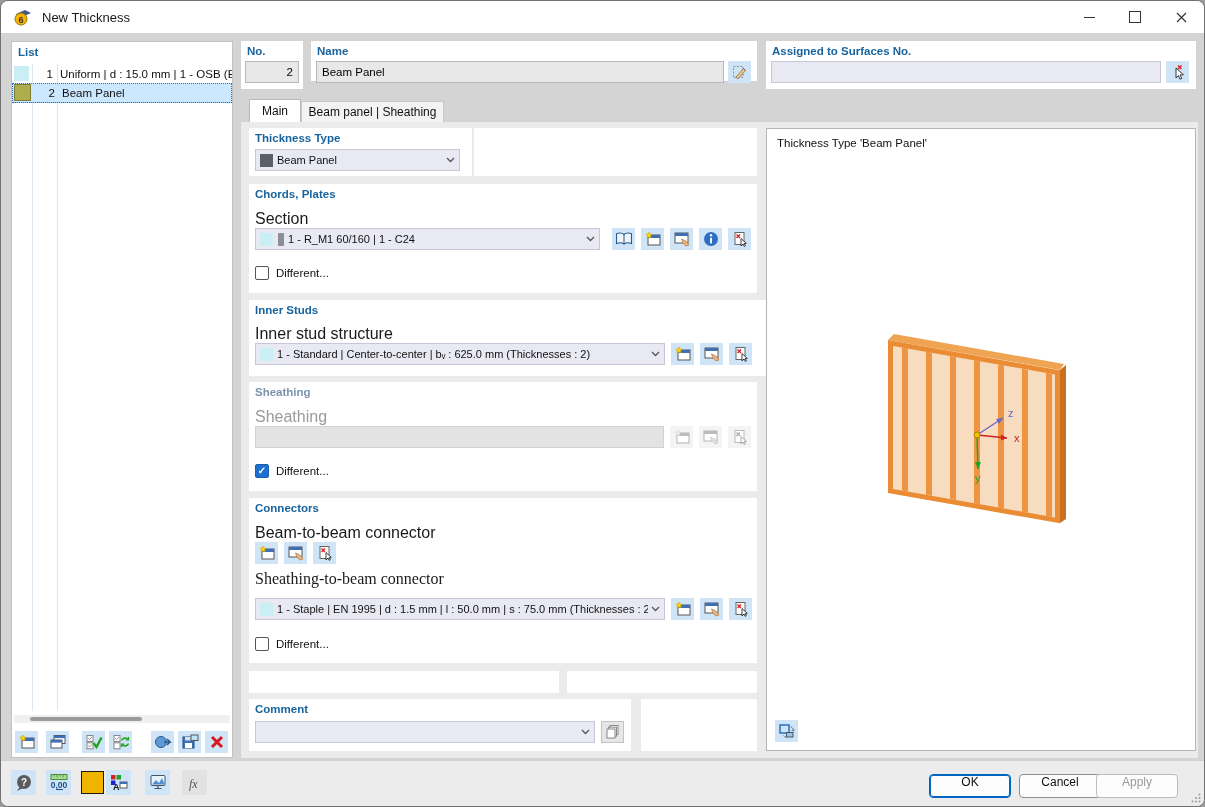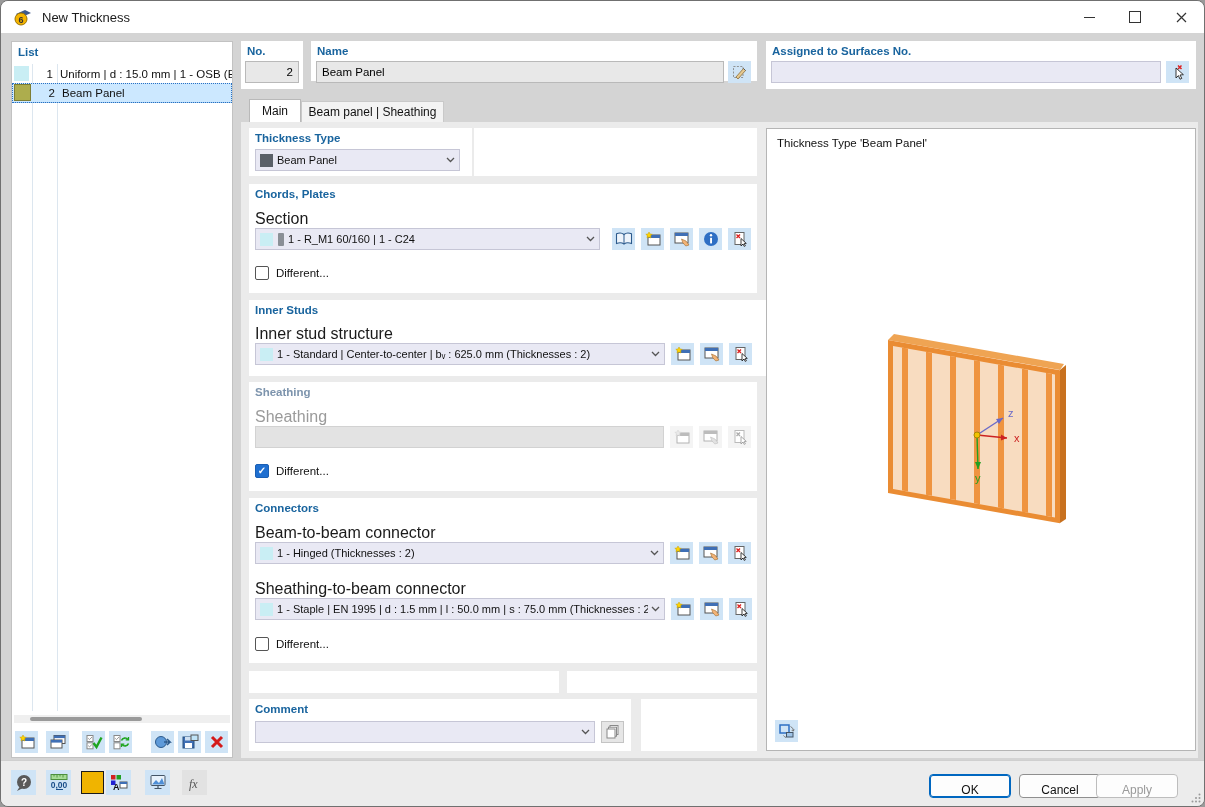--- a/index.html
+++ b/index.html
@@ -69,21 +69,21 @@
   .g-comment{left:8px;top:577px;width:382px;height:52px;}
   .g-emptyC{left:400px;top:577px;width:116px;height:52px;}
   .g-preview{left:525px;top:6px;width:430px;height:623px;border:1px solid #b5b5b5;}
   .abs{position:absolute;}
   .row{display:flex;align-items:center;gap:6px;}
   
   .pv-caption{position:absolute;left:10px;top:8px;font-size:11.5px;color:#111;}
   .pv-rotate{position:absolute;left:8px;bottom:8px;}
   
   .footer{position:absolute;left:0;right:0;bottom:0;height:45px;background:#ececec;border-top:1px solid #cfcfcf;}
-  .fbtn{position:absolute;top:13px;height:24px;width:82px;border-radius:4px;background:#fdfdfd;border:1px solid #8f8f8f;font-size:12px;color:#111;display:flex;align-items:flex-end;justify-content:center;box-sizing:border-box;}
+  .fbtn{position:absolute;top:13px;height:24px;width:82px;border-radius:4px;background:#fdfdfd;border:1px solid #8f8f8f;font-size:12px;color:#111;display:flex;align-items:flex-start;justify-content:center;box-sizing:border-box;}
   .fbtn.primary{border:1px solid #0067c0;box-shadow:0 0 0 1px #0067c0 inset;}
   .fbtn.disabled{color:#9a9a9a;border-color:#bdbdbd;}
   .sbicons{position:absolute;left:10px;top:9px;display:flex;align-items:center;}
   .sbtn{width:25px;height:25px;background:#cfe4f6;display:inline-flex;align-items:center;justify-content:center;}
   .sbtn.gray{background:#e2e2e2;}
   .color-swatch{width:23px;height:23px;background:#f0b400;border:1px solid #1a1a1a;box-sizing:border-box;}
   .grip{position:absolute;right:3px;bottom:3px;width:10px;height:10px;}
 </style>
 </head>
 <body>
@@ -365,27 +365,20 @@
       <div class="cbrow abs" style="left:6px;top:82px;">
         <span class="cb checked"></span>
         <span>Different...</span>
       </div>
     </div>
 
     <div class="grp g-conn">
       <span class="hdr sec-title">Connectors</span>
       <span class="fld-label abs" style="left:6px;top:26px;">Beam-to-beam connector</span>
       <div class="row abs" style="left:6px;top:44px;right:6px;">
-        <div class="dd" style="width:410px;">
-          <span class="swatch13" style="background:#c9eef4;"></span>
-          <span class="ddtxt">1 - Hinged (Thicknesses : 2)</span>
-          <svg class="chev" width="9" height="6" viewBox="0 0 9 6">
-              <path d="M1 1 L4.5 4.5 L8 1" fill="none" stroke="#555" stroke-width="1.3"></path>
-            </svg>
-        </div>
         <div class="ibtn">
           <svg width="18" height="16" viewBox="0 0 18 16">
               <rect x="4" y="4" width="12" height="10" fill="#fff" stroke="#555"></rect>
               <rect x="4" y="4" width="12" height="3" fill="#3f6fb5"></rect>
               <path d="M5 1 l1 2 2.2 .3 -1.6 1.5 .4 2.2 L5 6 l-2 1 .4-2.2 L1.8 3.3 4 3 z" fill="#ffd400" stroke="#c79c00" stroke-width=".5"></path>
             </svg>
         </div>
         <div class="ibtn">
           <svg width="18" height="16" viewBox="0 0 18 16">
               <rect x="2" y="2" width="13" height="10" fill="#fff" stroke="#555"></rect>
@@ -394,21 +387,21 @@
             </svg>
         </div>
         <div class="ibtn">
           <svg width="16" height="16" viewBox="0 0 16 16">
               <rect x="3" y="1.5" width="9" height="12" fill="#fff" stroke="#666"></rect>
               <path d="M4.5 3.5 L8 7 M8 3.5 L4.5 7" stroke="#d22" stroke-width="1.4"></path>
               <path d="M9 7.5 L9 15 L11 13 L12.2 15.4 L13.4 14.8 L12.2 12.6 L14.3 12.4 Z" fill="#fff" stroke="#111" stroke-width=".8"></path>
             </svg>
         </div>
       </div>
-      <span class="fld-label abs" style="left:6px;top:82px;">Sheathing-to-beam connector</span>
+      <span class="fld-label abs" style="left:6px;top:72px;font-family:Liberation Serif, serif;">Sheathing-to-beam connector</span>
       <div class="row abs" style="left:6px;top:100px;right:6px;">
         <div class="dd" style="width:410px;">
           <span class="swatch13" style="background:#c9eef4;"></span>
           <span class="ddtxt">1 - Staple | EN 1995 | d : 1.5 mm | l : 50.0 mm | s : 75.0 mm (Thicknesses : 2)</span>
           <svg class="chev" width="9" height="6" viewBox="0 0 9 6">
               <path d="M1 1 L4.5 4.5 L8 1" fill="none" stroke="#555" stroke-width="1.3"></path>
             </svg>
         </div>
         <div class="ibtn">
           <svg width="18" height="16" viewBox="0 0 18 16">

